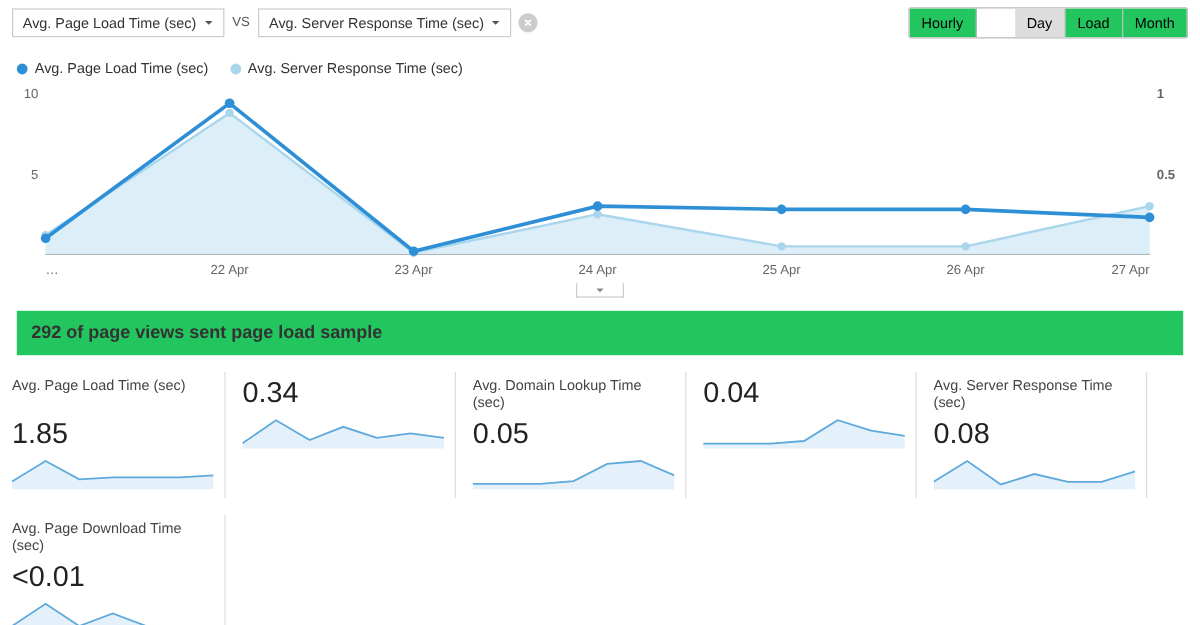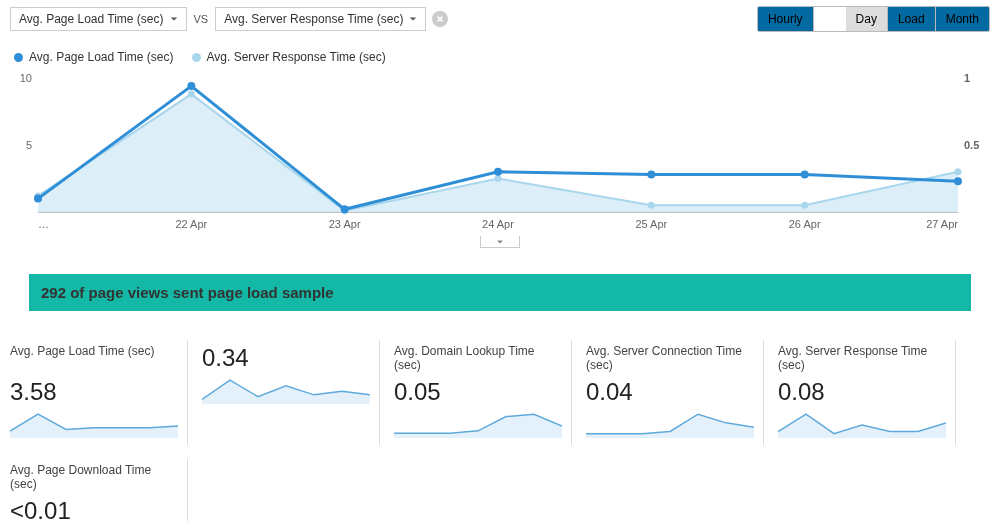--- a/index.html
+++ b/index.html
@@ -6,35 +6,35 @@
     body { font-family: Arial, sans-serif; font-size: 12px; color: #333; background: #fff; width: 1000px; }
     
     .top-bar { display: flex; align-items: center; justify-content: space-between; padding: 6px 10px; }
     .metric-selectors { display: flex; align-items: center; gap: 4px; }
     .dropdown { border: 1px solid #ccc; padding: 4px 8px; background: #fff; display: flex; align-items: center; gap: 6px; font-size: 12px; cursor: pointer; }
     .dropdown svg { width: 8px; height: 8px; }
     .vs-label { font-size: 11px; color: #555; padding: 0 3px; font-weight: normal; }
     .clear-btn { width: 16px; height: 16px; border-radius: 50%; background: #ccc; color: #fff; display: flex; align-items: center; justify-content: center; font-size: 10px; cursor: pointer; margin-left: 2px; }
     
     .time-toggle { display: flex; border: 1px solid #bbb; border-radius: 2px; overflow: hidden; }
-    .time-toggle button { border: none; background: #0369a1; padding: 5px 10px; font-size: 12px; cursor: pointer; border-right: 1px solid #bbb; }
+    .time-toggle button { border: none; background: #22c55e; padding: 5px 10px; font-size: 12px; cursor: pointer; border-right: 1px solid #bbb; }
     .time-toggle button:last-child { border-right: none; }
     .time-toggle button.active { background: #ddd; margin-left: 32px; }
     
     .legend { display: flex; gap: 18px; padding: 12px 14px 4px; font-size: 12px; }
     .legend-item { display: flex; align-items: center; gap: 6px; }
     .dot { width: 9px; height: 9px; border-radius: 50%; }
     .dot.primary { background: #2f8fd6; }
     .dot.secondary { background: #a9d6ed; }
     
     .chart-wrap { position: relative; padding: 4px 14px 10px 14px; }
     .expand-tab { position: absolute; bottom: -3px; left: 50%; transform: translateX(-50%); width: 40px; height: 12px; border: 1px solid #ccc; border-top: none; background: #fff; display: flex; align-items: center; justify-content: center; cursor: pointer; }
     .expand-tab svg { width: 8px; height: 6px; fill: #888; }
     
-    .sample-bar { background: #14b8a6; padding: 10px 12px; margin: 29px; font-size: 15px; font-weight: bold; }
+    .sample-bar { background: #22c55e; padding: 10px 12px; margin: 14px; font-size: 15px; font-weight: bold; }
     
     .metrics-grid { display: flex; flex-wrap: wrap; gap: 14px; padding: 0 10px 14px; }
     .metric-card { width: 178px; border-right: 1px solid #ddd; padding: 4px 10px 4px 0; }
     .metric-title { font-size: 12px; color: #444; margin-bottom: 6px; min-height: 28px; }
     .metric-value { font-size: 24px; color: #222; margin-bottom: 4px; }
     .sparkline { height: 28px; }
   </style>
 </head>
 <body>
 
@@ -113,33 +113,33 @@
   <div class="expand-tab">
     <svg viewBox="0 0 10 8">
         <path d="M1 2 L5 6 L9 2 Z"></path>
       </svg>
   </div>
 </div>
 
 <div class="sample-bar">292 of page views sent page load sample</div>
 
 <div class="metrics-grid" id="metrics-grid">
-    <div class="metric-card"><div class="metric-title">Avg. Page Load Time (sec)</div><div class="metric-value">3.58</div><svg width="168" height="28" class="sparkline">
+    <div class="metric-card"><div class="metric-title">Avg. Page Load Time (sec)</div><div class="metric-value">1.85</div><svg width="168" height="28" class="sparkline">
         <path d="M 0 28 L 0 21.2 L 28 4.199999999999999 L 56 19.5 L 84 17.8 L 112 17.8 L 140 17.8 L 168 16.1 L 168 28 Z" fill="#e4f1fa"></path>
         <path d="M 0 21.2 L 28 4.199999999999999 L 56 19.5 L 84 17.8 L 112 17.8 L 140 17.8 L 168 16.1" fill="none" stroke="#5ea9dc" stroke-width="1.5"></path>
       </svg></div>
     <div class="metric-card"><div class="metric-value">0.34</div><svg width="168" height="28" class="sparkline">
         <path d="M 0 28 L 0 23.423076923076923 L 28 4.199999999999999 L 56 20.676923076923075 L 84 9.69230769230769 L 112 18.846153846153847 L 140 15.184615384615386 L 168 18.846153846153847 L 168 28 Z" fill="#e4f1fa"></path>
         <path d="M 0 23.423076923076923 L 28 4.199999999999999 L 56 20.676923076923075 L 84 9.69230769230769 L 112 18.846153846153847 L 140 15.184615384615386 L 168 18.846153846153847" fill="none" stroke="#5ea9dc" stroke-width="1.5"></path>
       </svg></div>
     <div class="metric-card"><div class="metric-title">Avg. Domain Lookup Time (sec)</div><div class="metric-value">0.05</div><svg width="168" height="28" class="sparkline">
         <path d="M 0 28 L 0 23.24 L 28 23.24 L 56 23.24 L 84 20.86 L 112 6.580000000000002 L 140 4.199999999999999 L 168 16.1 L 168 28 Z" fill="#e4f1fa"></path>
         <path d="M 0 23.24 L 28 23.24 L 56 23.24 L 84 20.86 L 112 6.580000000000002 L 140 4.199999999999999 L 168 16.1" fill="none" stroke="#5ea9dc" stroke-width="1.5"></path>
       </svg></div>
-    <div class="metric-card"><div class="metric-title">Avg. Server Connection Time (sec)</div><div class="metric-value">0.04</div><svg width="168" height="28" class="sparkline">
+    <div class="metric-card"><div class="metric-value">0.04</div><svg width="168" height="28" class="sparkline">
         <path d="M 0 28 L 0 23.672727272727272 L 28 23.672727272727272 L 56 23.672727272727272 L 84 21.509090909090908 L 112 4.199999999999999 L 140 12.854545454545457 L 168 17.181818181818183 L 168 28 Z" fill="#e4f1fa"></path>
         <path d="M 0 23.672727272727272 L 28 23.672727272727272 L 56 23.672727272727272 L 84 21.509090909090908 L 112 4.199999999999999 L 140 12.854545454545457 L 168 17.181818181818183" fill="none" stroke="#5ea9dc" stroke-width="1.5"></path>
       </svg></div>
     <div class="metric-card"><div class="metric-title">Avg. Server Response Time (sec)</div><div class="metric-value">0.08</div><svg width="168" height="28" class="sparkline">
         <path d="M 0 28 L 0 21.509090909090908 L 28 4.199999999999999 L 56 23.672727272727272 L 84 15.01818181818182 L 112 21.509090909090908 L 140 21.509090909090908 L 168 12.854545454545457 L 168 28 Z" fill="#e4f1fa"></path>
         <path d="M 0 21.509090909090908 L 28 4.199999999999999 L 56 23.672727272727272 L 84 15.01818181818182 L 112 21.509090909090908 L 140 21.509090909090908 L 168 12.854545454545457" fill="none" stroke="#5ea9dc" stroke-width="1.5"></path>
       </svg></div>
     <div class="metric-card"><div class="metric-title">Avg. Page Download Time (sec)</div><div class="metric-value">&lt;0.01</div><svg width="168" height="28" class="sparkline">
         <path d="M 0 28 L 0 22.711111111111112 L 28 4.199999999999999 L 56 22.711111111111112 L 84 12.133333333333336 L 112 22.711111111111112 L 140 22.711111111111112 L 168 22.711111111111112 L 168 28 Z" fill="#e4f1fa"></path>
         <path d="M 0 22.711111111111112 L 28 4.199999999999999 L 56 22.711111111111112 L 84 12.133333333333336 L 112 22.711111111111112 L 140 22.711111111111112 L 168 22.711111111111112" fill="none" stroke="#5ea9dc" stroke-width="1.5"></path>

